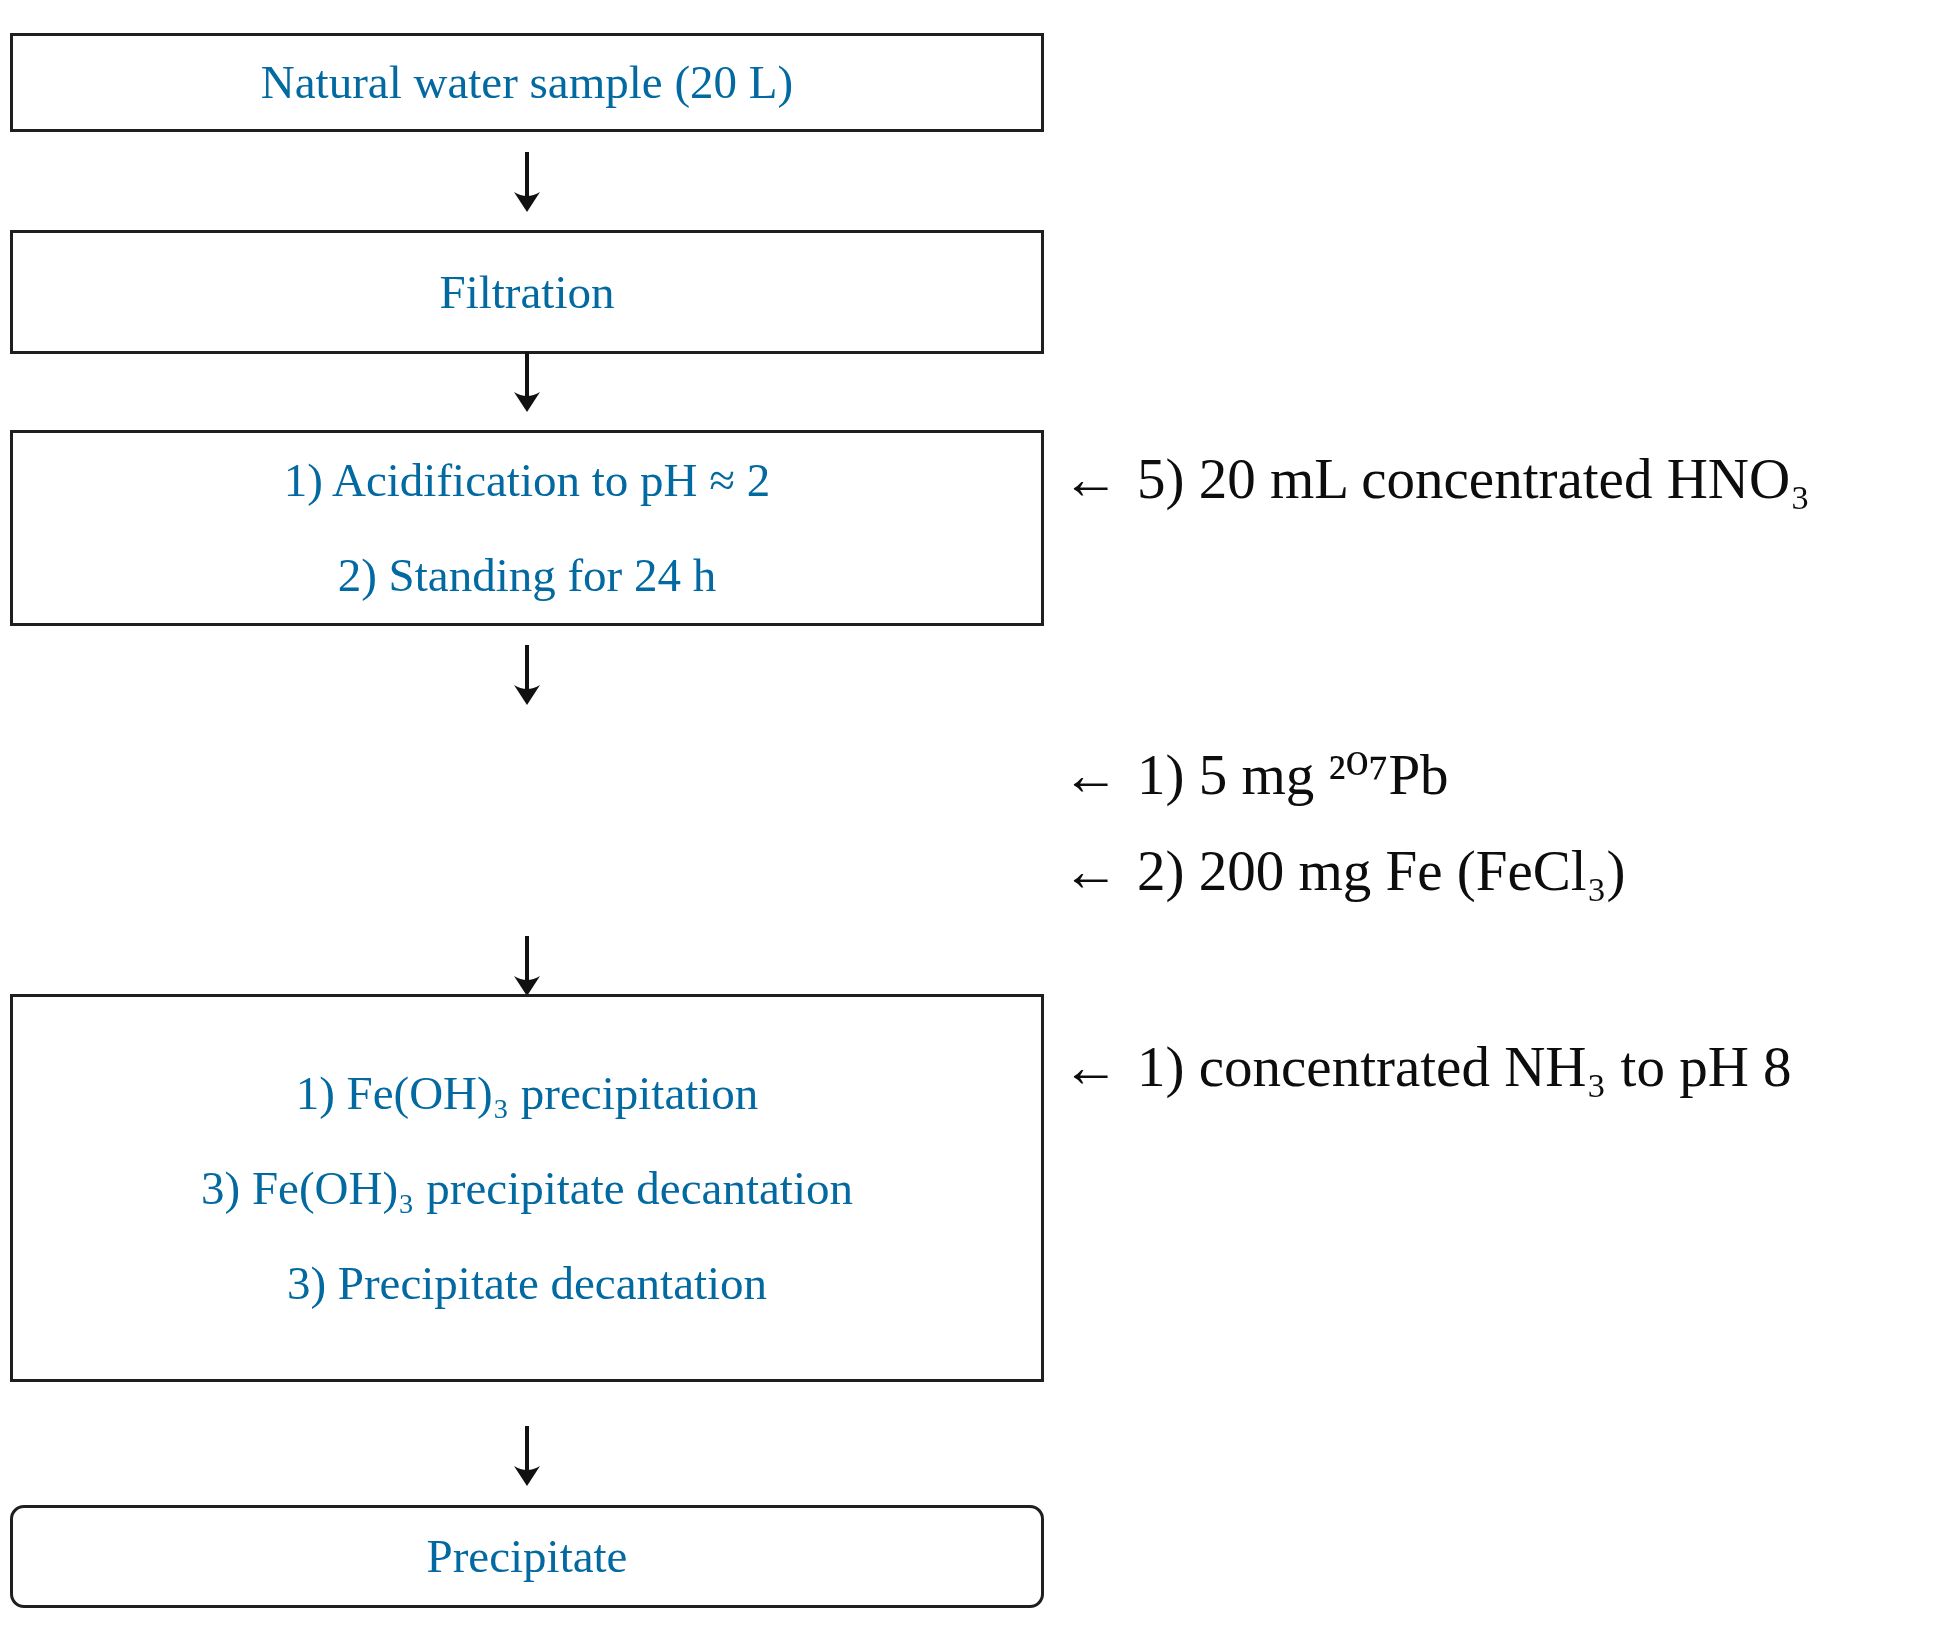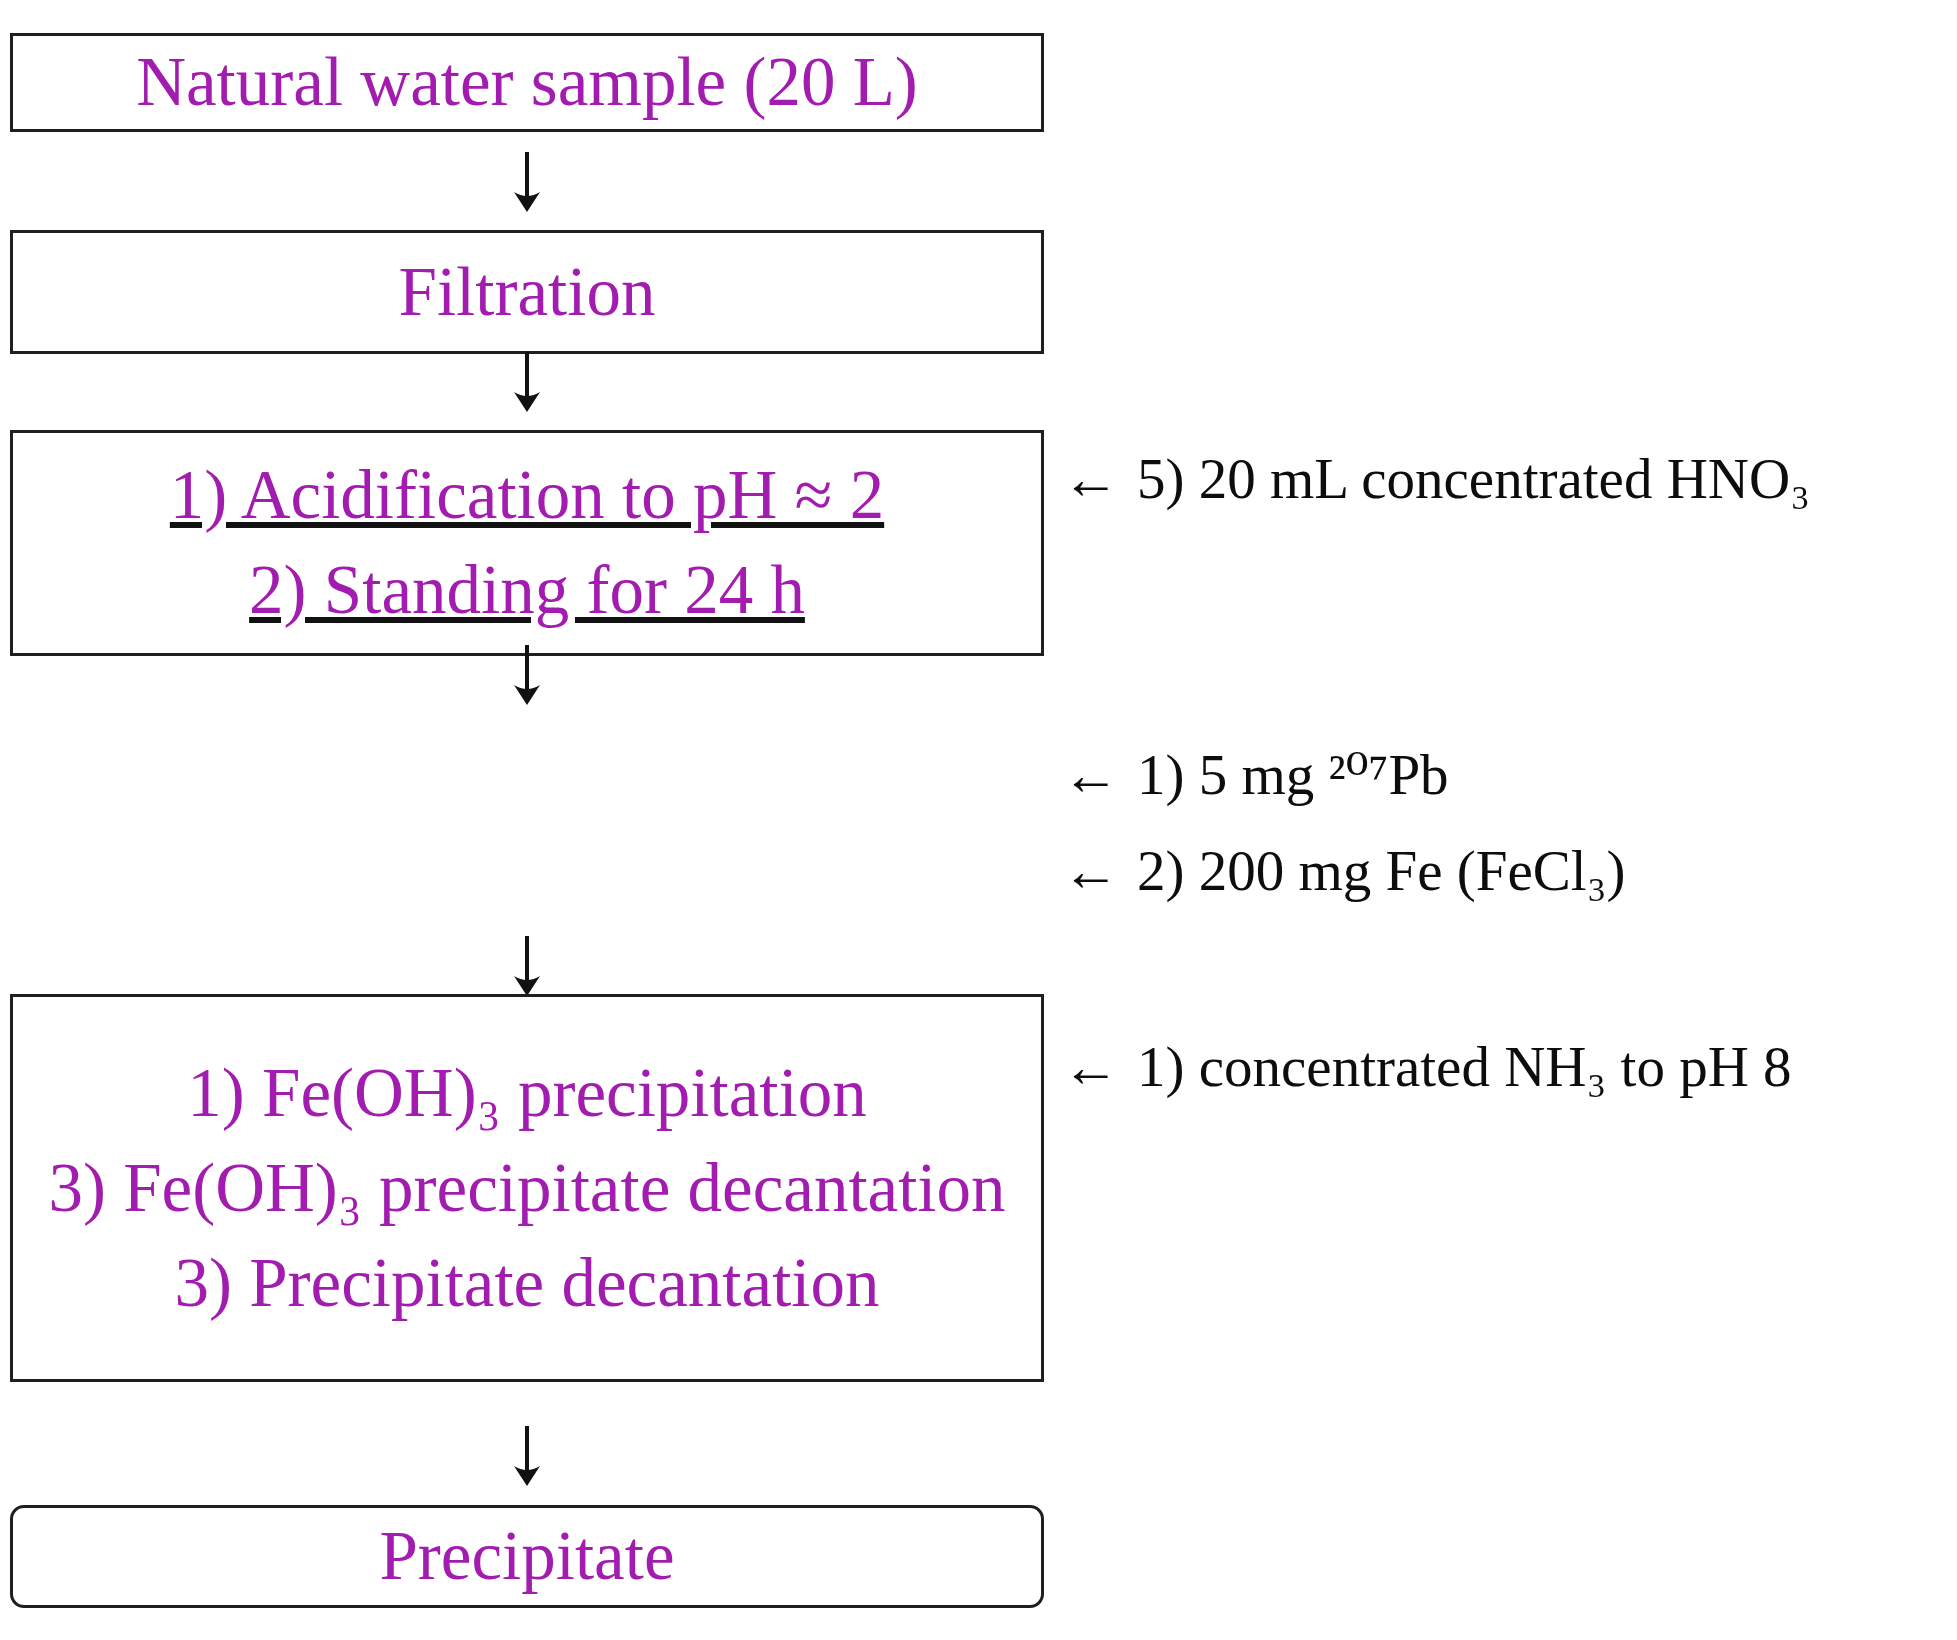--- a/index.html
+++ b/index.html
@@ -21,29 +21,29 @@
     width: 1034px;
     box-sizing: border-box;
     border: 3px solid #1f1f1f;
     background: #ffffff;
     display: flex;
     flex-direction: column;
     justify-content: center;
     align-items: center;
   }
   .pbox .line {
-    font-size: 69px;
+    font-size: 47px;
     line-height: 95px;
     white-space: nowrap;
     text-align: left;
-    color: #a21caf;
+    color: #0369a1;
   }
   .box-1 { top: 33px;   height: 99px;  }
   .box-2 { top: 230px;  height: 124px; }
-  .box-3 { top: 430px;  height: 226px; text-decoration: underline; }
+  .box-3 { top: 430px;  height: 196px; }
   .box-4 { top: 723px;  height: 196px; }
   .box-5 { top: 994px; height: 388px; }
   .box-6 { top: 1505px; height: 103px; border-radius: 14px; }
 
   .down-arrow {
     position: absolute;
     left: 505px;
     width: 44px;
     display: block;
   }

